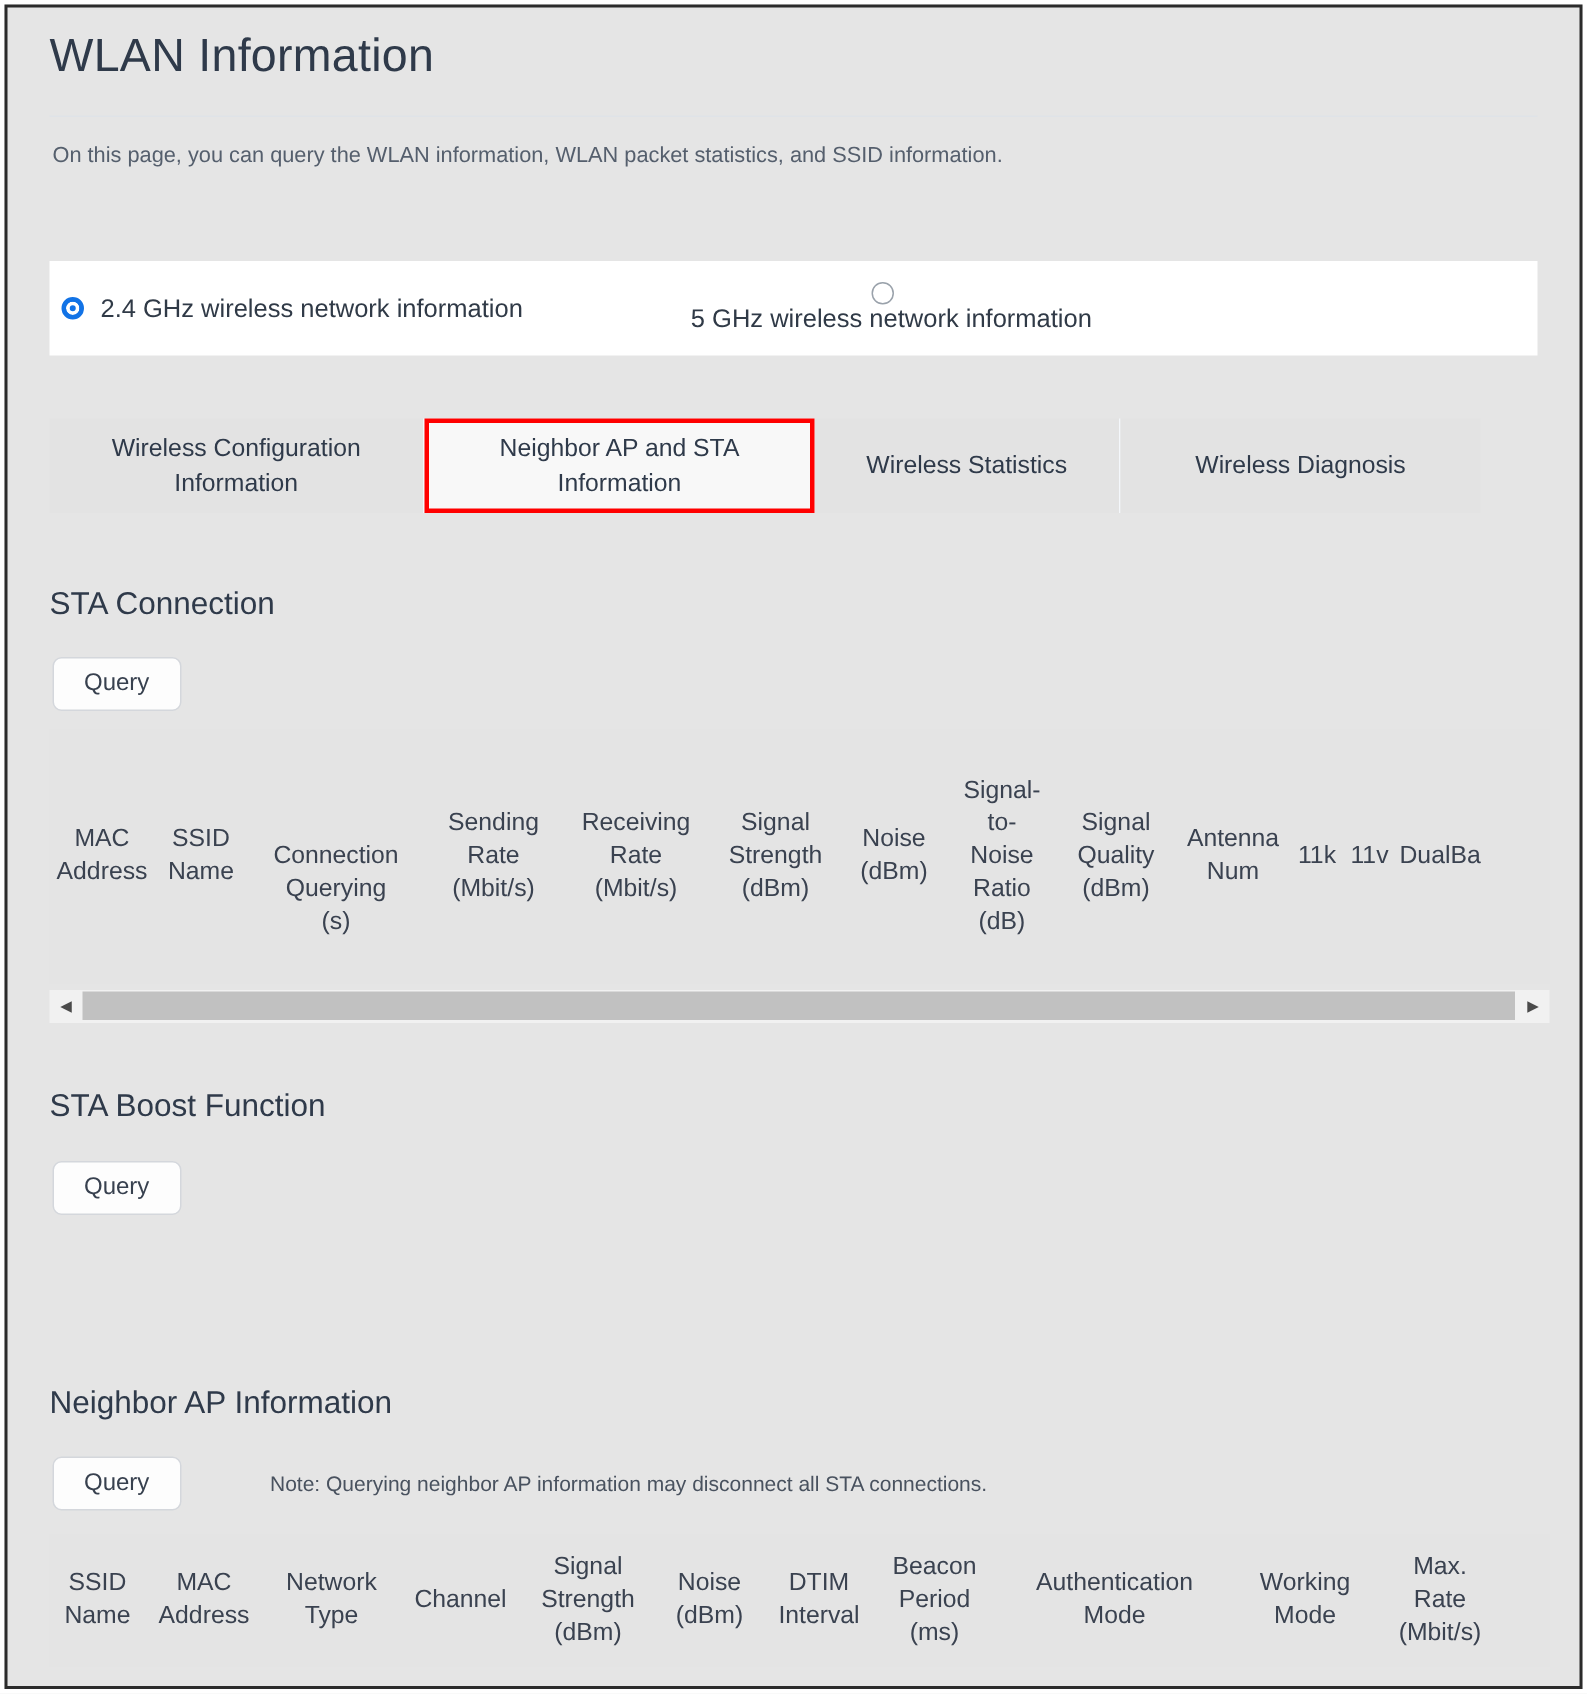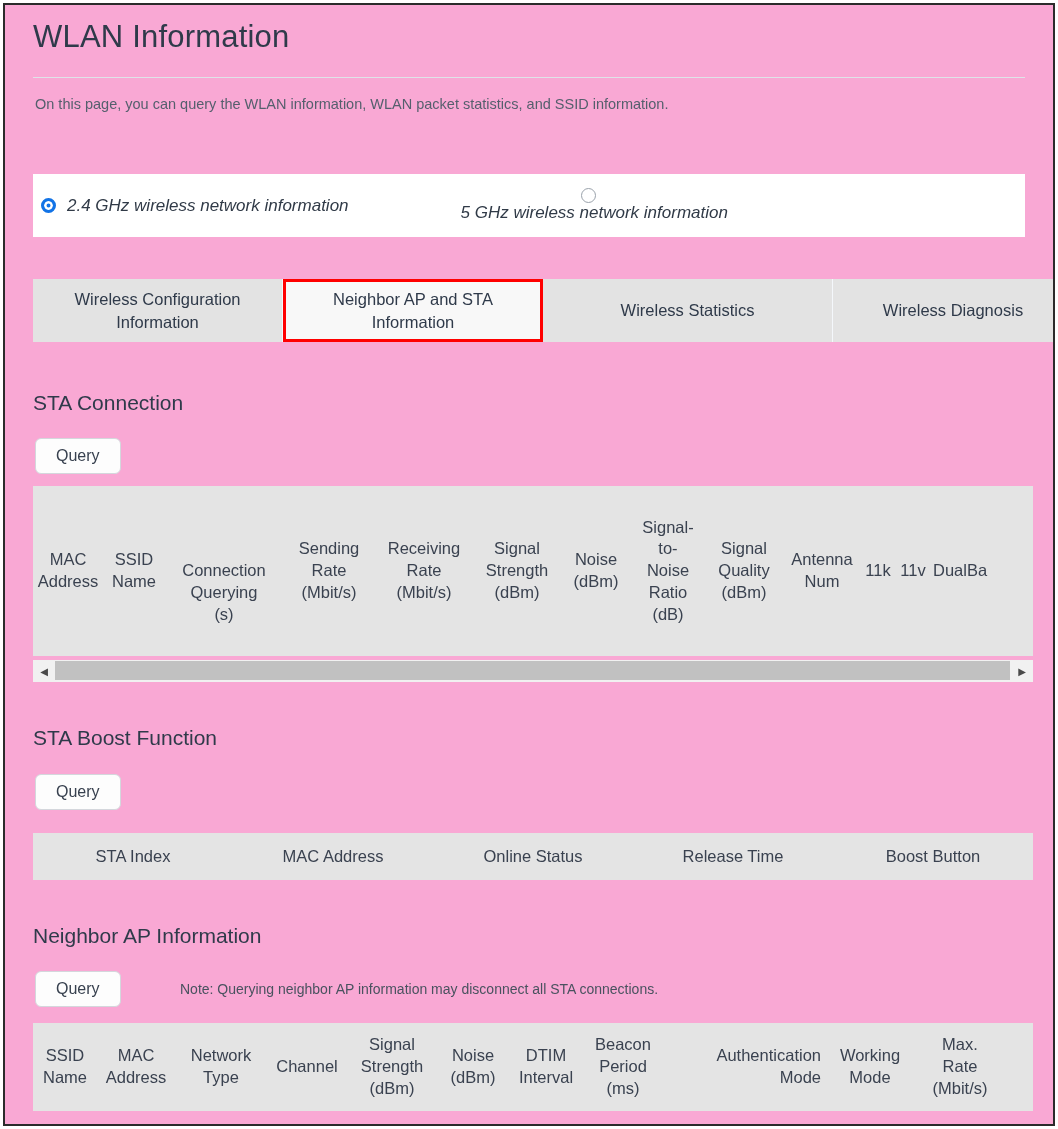--- a/index.html
+++ b/index.html
@@ -11,21 +11,21 @@
     width: 1058px; height: 1129px;
     font-family: "Liberation Sans", sans-serif;
     overflow: hidden;
   }
 
   .page-frame {
     position: absolute;
     left: 3px; top: 3px;
     width: 1052px; height: 1123px;
     border: 2px solid #2b2b2b;
-    background: #f9a8d4;
+    background: #e5e5e5;
     overflow: hidden;
   }
 
   .inner {
     position: relative;
     width: 100%; height: 100%;
     padding: 0 28px;
   }
 
   
@@ -57,21 +57,20 @@
     background: #ffffff;
     display: flex;
     align-items: center;
   }
   .radio-opt {
     display: flex;
     align-items: center;
     font-size: 17px;
     color: #303a47;
     cursor: default;
-    font-style: italic;
   }
   .radio-opt.first { margin-left: 8px; }
   .radio-opt.second { margin-left: 112px; flex-direction: column; }
   .radio-dot {
     width: 15px; height: 15px;
     border-radius: 50%;
     margin-right: 11px;
     flex: 0 0 auto;
     position: relative;
   }
@@ -108,21 +107,21 @@
     cursor: default;
   }
   .tab.t1 { width: 250px; }
   .tab.t2 {
     width: 260px;
     background: #f8f8f8;
     border: 3px solid #ff0000;
     border-right: 3px solid #ff0000;
     z-index: 3;
   }
-  .tab.t3 { width: 290px; }
+  .tab.t3 { width: 204px; }
   .tab.t4 { width: 240px; border-right: none; }
 
   
   .sec-h {
     font-size: 21px;
     font-weight: 400;
     color: #2f3a4a;
     position: absolute;
     left: 28px;
   }
@@ -222,21 +221,21 @@
   
   #nap-table { top: 1004px; height: 88px; }
   #nap-table .th.n0  { width: 64px; }
   #nap-table .th.n1  { width: 78px; }
   #nap-table .th.n2  { width: 92px; }
   #nap-table .th.n3  { width: 80px; }
   #nap-table .th.n4  { width: 90px; }
   #nap-table .th.n5  { width: 72px; }
   #nap-table .th.n6  { width: 74px; }
   #nap-table .th.n7  { width: 80px; }
-  #nap-table .th.n8  { width: 160px; text-align: right; }
+  #nap-table .th.n8  { width: 160px; }
   #nap-table .th.n9  { width: 94px; }
   #nap-table .th.n10 { width: 86px; }
 </style>
 </head>
 <body>
 
 <div class="page-frame">
   <div class="inner">
 
     <h1 class="page-title">WLAN Information</h1>
@@ -338,29 +337,20 @@
       <div class="sb-arrow">◀</div>
       <div class="sb-track">
         <div class="sb-thumb"></div>
       </div>
       <div class="sb-arrow">▶</div>
     </div>
 
     <div class="sec-h" style="top:707px;">STA Boost Function</div>
     <button class="btn-query" style="left:30px; top:755px;">Query</button>
 
-    <div class="tbl-wrap" id="boost-table">
-      <div class="thead">
-        <div class="th">STA Index</div>
-        <div class="th">MAC Address</div>
-        <div class="th">Online Status</div>
-        <div class="th">Release Time</div>
-        <div class="th">Boost Button</div>
-      </div>
-    </div>
 
     <div class="sec-h" style="top:905px;">Neighbor AP Information</div>
     <button class="btn-query" style="left:30px; top:952px;">Query</button>
     <div class="note" style="left:175px; top:962px;">Note: Querying neighbor AP information may disconnect all STA connections.</div>
 
     <div class="tbl-wrap" id="nap-table">
       <div class="thead">
         <div class="th n0">
             <div>SSID</div>
             <div>Name</div>

